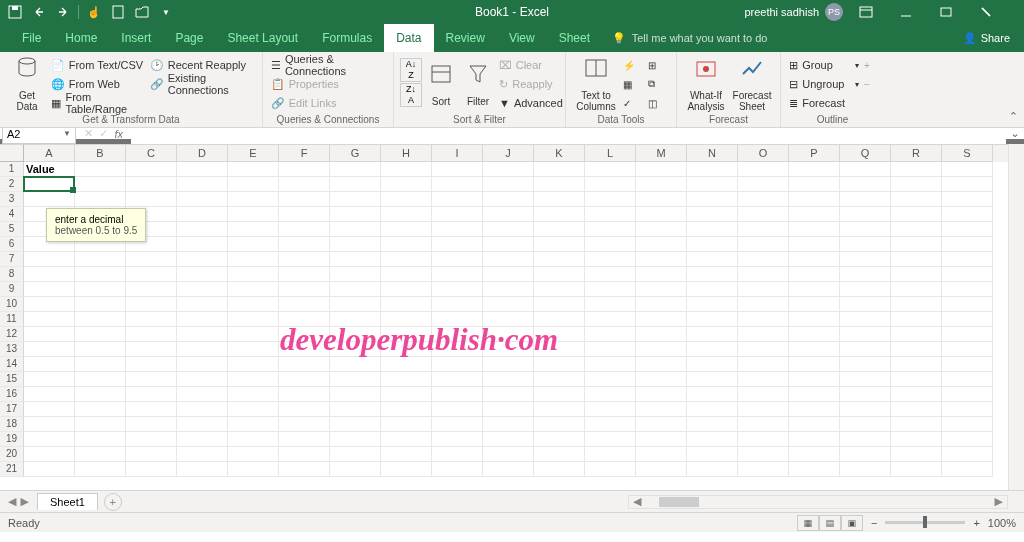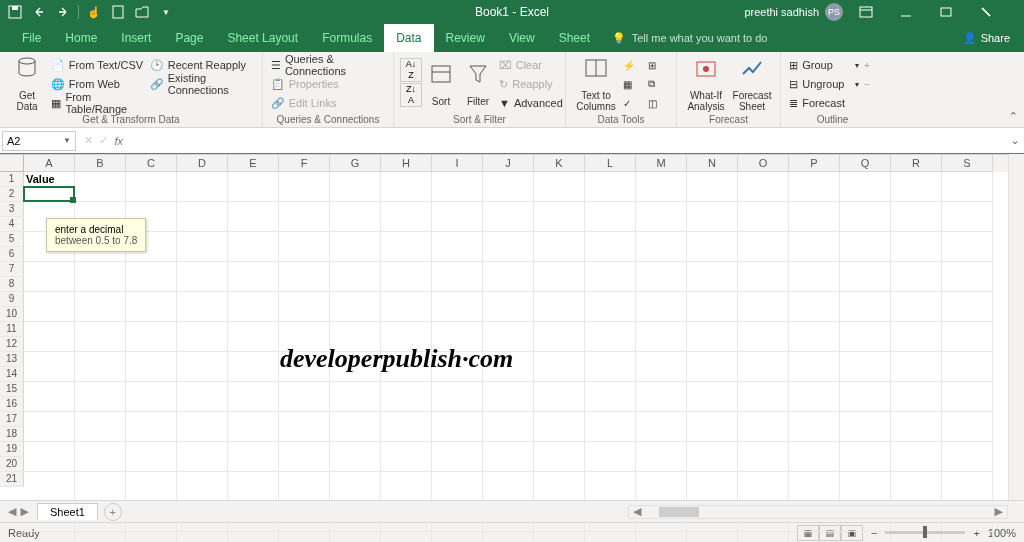--- a/index.html
+++ b/index.html
@@ -22,43 +22,43 @@
 .group{display:flex;flex-direction:column;padding:2px 6px 0;border-right:1px solid #e1dfdd}
 .group-body{flex:1;display:flex;align-items:flex-start;gap:1px}
 .group-label{text-align:center;font-size:10px;color:#666;padding:2px 0}
 .big-btn{display:flex;flex-direction:column;align-items:center;justify-content:center;width:42px;height:58px;cursor:pointer;padding-top:2px}
 .big-btn .ico{width:24px;height:24px;display:flex;align-items:center;justify-content:center;font-size:18px}
 .big-btn .lbl{font-size:10px;text-align:center;line-height:11px;margin-top:10px;color:#333}
 .small-btn{display:flex;align-items:center;gap:4px;height:18px;padding:0 2px;cursor:pointer;color:#333;font-size:10px}
 .small-btn.disabled{color:#aaa}
 .stack{display:flex;flex-direction:column;gap:1px;padding-top:2px}
 .collapse-caret{position:absolute;right:6px;bottom:4px;color:#666;cursor:pointer}
-.namebox-row{height:26px;background:#fff;border-bottom:1px solid #737373;display:flex;align-items:center}
+.namebox-row{height:16px;background:#fff;border-bottom:5px solid #737373;display:flex;align-items:center}
 .namebox{width:74px;height:20px;border:1px solid #ccc;margin-left:2px;display:flex;align-items:center;padding:0 4px;font-size:11px;background:#fff}
 .namebox .dd{margin-left:auto;color:#666;font-size:8px}
 .fx-btns{display:flex;align-items:center;gap:6px;margin:0 8px;color:#777}
 .fx-lbl{font-style:italic;color:#777}
 .formula-input{flex:1;height:20px;border:none;outline:none;font-size:11px;padding-left:4px}
 .fbar-toggle{width:18px;text-align:center;color:#666;cursor:pointer}
 .grid-wrap{position:relative;height:346px;background:#fff}
 .colhdrs{position:absolute;top:0;left:24px;right:16px;height:18px;display:flex;background:#f3f2f1;border-top:1px solid #d6d6d6}
 .colhdr{width:51px;border-right:1px solid #d6d6d6;border-bottom:1px solid #d6d6d6;text-align:center;font-size:11px;color:#555;line-height:17px}
 .corner{position:absolute;top:0;left:0;width:24px;height:18px;background:#f3f2f1;border-right:1px solid #bbb;border-bottom:1px solid #bbb;border-top:1px solid #d6d6d6}
 .rowhdrs{position:absolute;top:18px;left:0;width:24px}
 .rowhdr{height:15px;border-right:1px solid #d6d6d6;border-bottom:1px solid #e8e8e8;background:#f3f2f1;text-align:center;font-size:10px;color:#555;line-height:14px}
 .cells{position:absolute;top:18px;left:24px;right:16px;bottom:0}
-.cellrow{display:flex;height:30px}
+.cellrow{display:flex;height:15px}
 .cell{width:51px;border-right:1px solid #e8e8e8;border-bottom:1px solid #e8e8e8;padding:0 2px;line-height:14px;font-size:11px}
 .a1{font-weight:bold}
 .sel-cell{position:absolute;border:2px solid #217346;background:#fff;pointer-events:none}
 .sel-handle{position:absolute;width:6px;height:6px;background:#217346;right:-3px;bottom:-3px}
 .tooltip{position:absolute;background:#ffffe1;border:1px solid #c8c8a6;padding:5px 8px;font-size:10px;box-shadow:1px 1px 3px rgba(0,0,0,.2);z-index:5}
 .tooltip .tt-title{font-weight:normal;font-size:10px}
 .tooltip .tt-body{color:#555;font-size:10px}
-.watermark{position:absolute;left:280px;top:190px;font-family:"Segoe Script","Comic Sans MS",cursive;font-size:26px;font-weight:bold;font-style:italic;color:#000000;z-index:4}
+.watermark{position:absolute;left:280px;top:178px;font-family:"Segoe Script","Comic Sans MS",cursive;font-size:31px;font-weight:bold;font-style:italic;color:#ec4899;z-index:4}
 .vscroll{position:absolute;top:0;right:0;width:16px;bottom:0;background:#f3f2f1;border-left:1px solid #e1e1e1}
 .sheet-tabs{height:22px;background:#f3f2f1;display:flex;align-items:center;border-top:1px solid #d6d6d6;position:relative}
 .nav-arrows{display:flex;gap:4px;padding:0 8px;color:#888}
 .sheet-tab{background:#fff;border:1px solid #ccc;border-bottom:none;padding:2px 12px;font-size:11px;cursor:pointer}
 .add-sheet{width:18px;height:18px;border:1px solid #ccc;border-radius:50%;display:flex;align-items:center;justify-content:center;margin-left:6px;color:#888;cursor:pointer;font-size:11px}
 .hscroll{position:absolute;right:16px;width:380px;height:14px;background:#f3f2f1;display:flex;align-items:center;border:1px solid #e1e1e1}
 .hthumb{width:40px;height:10px;background:#cdcdcd;margin:0 14px}
 .statusbar{height:20px;background:#f3f2f1;border-top:1px solid #d6d6d6;display:flex;align-items:center;padding:0 8px}
 .status-left{color:#555}
 .status-right{margin-left:auto;display:flex;align-items:center;gap:8px;color:#555}
@@ -834,21 +834,21 @@
         <div class="cell"></div>
         <div class="cell"></div>
         <div class="cell"></div>
         <div class="cell"></div>
       </div>
       <div class="sel-cell" id="selcell" style="left: -1px; top: 14px; width: 52px; height: 16px;">
         <div class="sel-handle"></div>
       </div>
       <div class="tooltip" id="tooltip" style="left: 22px; top: 46px;">
     <div class="tt-title">enter a decimal</div>
-    <div class="tt-body">between 0.5 to 7.8</div>
+    <div class="tt-body">between 0.5 to 9.5</div>
   </div>
     </div>
 
   <div class="watermark">developerpublish·com</div>
   <div class="vscroll"></div>
 </div>
 
 <div class="sheet-tabs">
   <div class="nav-arrows">
     <span>◀</span>

